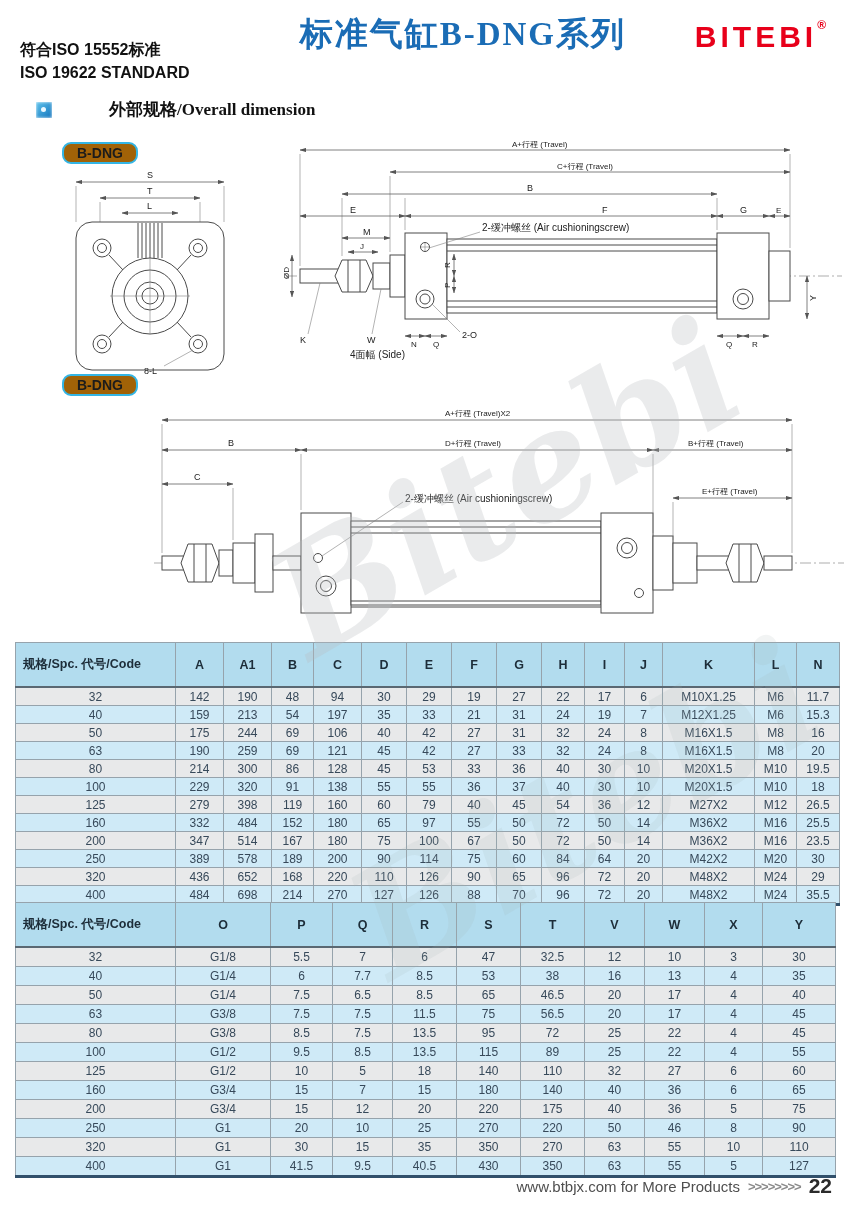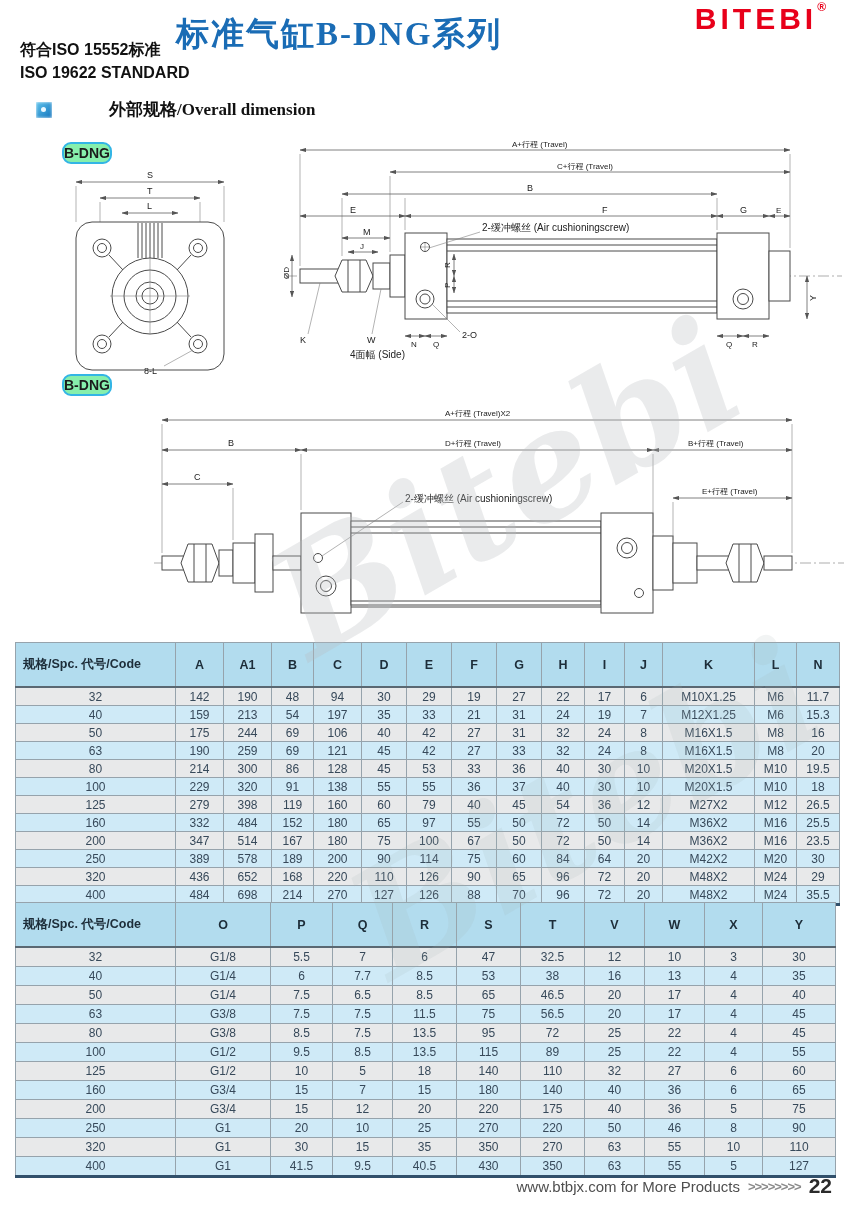--- a/index.html
+++ b/index.html
@@ -1,38 +1,38 @@
 <!DOCTYPE html>
 <html><head>
 <meta charset="utf-8">
 <style>
   html,body{margin:0;padding:0;background:#fff;}
   .page{position:relative;width:850px;height:1214px;background:#ffffff;overflow:hidden;
         font-family:"Liberation Sans",sans-serif;}
   
   .compliance{position:absolute;left:20px;top:38px;font-size:16px;font-weight:bold;
               color:#111;line-height:1.45;}
-  .title-block{position:absolute;left:176px;top:12px;width:470px;text-align:left;}
+  .title-block{position:absolute;left:156px;top:12px;width:470px;text-align:right;}
   .title-cn{font-family:"Liberation Serif",serif;font-weight:bold;font-size:33px;
             color:#1a6cb5;letter-spacing:2px;}
   .title-en{font-family:"Liberation Serif",serif;font-weight:bold;font-size:15px;
             color:#1a6cb5;letter-spacing:1px;margin-top:3px;}
-  .brand{position:absolute;right:24px;top:0;color:#e8001a;font-weight:bold;
+  .brand{position:absolute;right:24px;top:18px;color:#e8001a;font-weight:bold;
          font-size:30px;letter-spacing:4px;font-family:"Liberation Sans",sans-serif;}
   .brand sup{font-size:12px;letter-spacing:0;vertical-align:18px;}
   
   .section-heading{position:absolute;left:36px;top:98px;display:flex;align-items:center;gap:9px;}
   .bullet{width:16px;height:16px;background:linear-gradient(135deg,#5fc3ec,#1374bd);
           box-shadow:inset 0 0 3px #fff;position:relative;}
   .bullet:after{content:"";position:absolute;left:5px;top:5px;width:5px;height:5px;
           background:#eaf8ff;border-radius:50%;}
   .section-title{font-family:"Liberation Serif",serif;font-weight:bold;font-size:17px;color:#111;margin-left:48px;}
   
-  .badge{position:absolute;border:2px solid #33b5e5;background:#86efac;border-radius:9px;
-         padding:1px 0;font-weight:bold;font-size:14px;color:#1b1b1b;}
+  .badge{position:absolute;border:2px solid #33b5e5;background:#a16207;border-radius:9px;
+         padding:1px 13px;font-weight:bold;font-size:14px;color:#1b1b1b;}
   .badge1{left:62px;top:142px;}
   .badge2{left:62px;top:374px;}
   
   .svg1{position:absolute;left:60px;top:166px;}
   .svg2{position:absolute;left:282px;top:136px;}
   .svg3{position:absolute;left:150px;top:398px;}
   svg .ln{stroke:#4a4a4a;stroke-width:1;fill:none;}
   svg .lnf{stroke:#4a4a4a;stroke-width:1;fill:#ffffff;}
   svg .dim{stroke:#606060;stroke-width:0.8;fill:none;}
   svg .ext{stroke:#808080;stroke-width:0.6;fill:none;}

